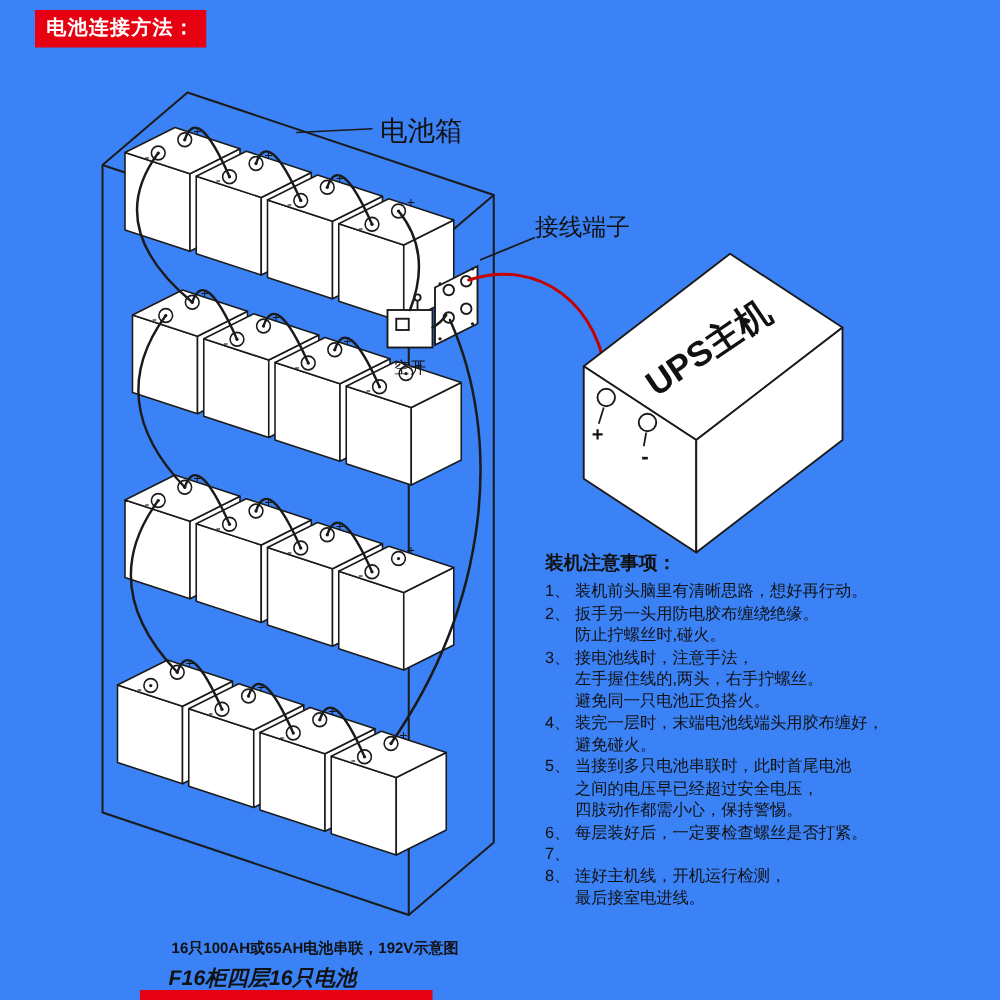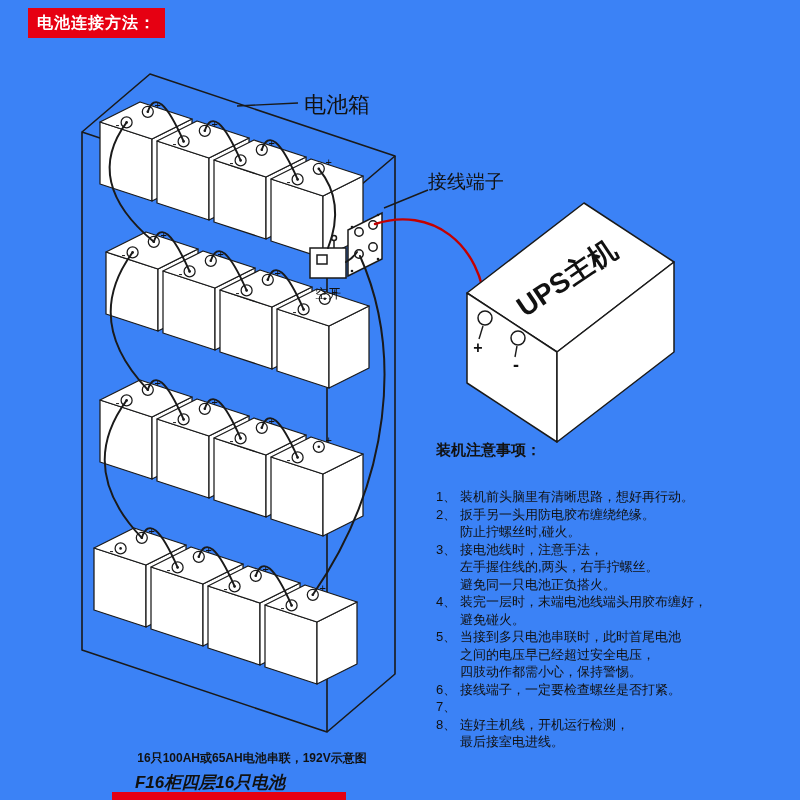--- a/index.html
+++ b/index.html
@@ -3,21 +3,21 @@
 <meta charset="utf-8">
 <style>
   html,body{margin:0;padding:0;background:#fff;}
   .page{position:relative;width:800px;height:800px;background:#3b82f6;overflow:hidden;
         font-family:"Liberation Sans","DejaVu Sans",sans-serif;color:#111;}
   .banner{position:absolute;left:28px;top:8px;background:#e60012;color:#fff;
           font-weight:bold;font-size:16px;line-height:1;padding:7px 9px;letter-spacing:1px;}
   svg.diagram{position:absolute;left:0;top:0;}
   svg text{fill:#111;}
   .notes{position:absolute;left:436px;top:441px;width:360px;}
-  .notes-title{font-weight:bold;font-size:15px;margin-bottom:28px;}
+  .notes-title{font-weight:bold;font-size:15px;margin-bottom:4px;}
   .note{display:flex;font-size:13px;line-height:17.5px;}
   .note .no{flex:0 0 24px;}
   .note .txt{white-space:pre-line;}
   .caption{position:absolute;left:62px;top:734px;width:380px;text-align:center;}
   .cap1{font-weight:bold;font-size:12px;margin-top:16px;}
   .cap2{font-weight:bold;font-style:italic;font-size:17px;margin-top:4px;transform:translateX(-42px);}
   .strip{position:absolute;left:112px;top:792px;width:234px;height:8px;background:#e60012;}
 </style>
 </head>
 <body>
@@ -300,21 +300,21 @@
 避免碰火。</span>
       </div>
     <div class="note">
         <span class="no">5、</span>
         <span class="txt">当接到多只电池串联时，此时首尾电池
 之间的电压早已经超过安全电压，
 四肢动作都需小心，保持警惕。</span>
       </div>
     <div class="note">
         <span class="no">6、</span>
-        <span class="txt">接线端子，一定要检查螺丝是否打紧。</span>
+        <span class="txt">每层装好后，一定要检查螺丝是否打紧。</span>
       </div>
     <div class="note">
         <span class="no">7、</span>
       </div>
     <div class="note">
         <span class="no">8、</span>
         <span class="txt">连好主机线，开机运行检测，
 最后接室电进线。</span>
       </div>
   </div>

